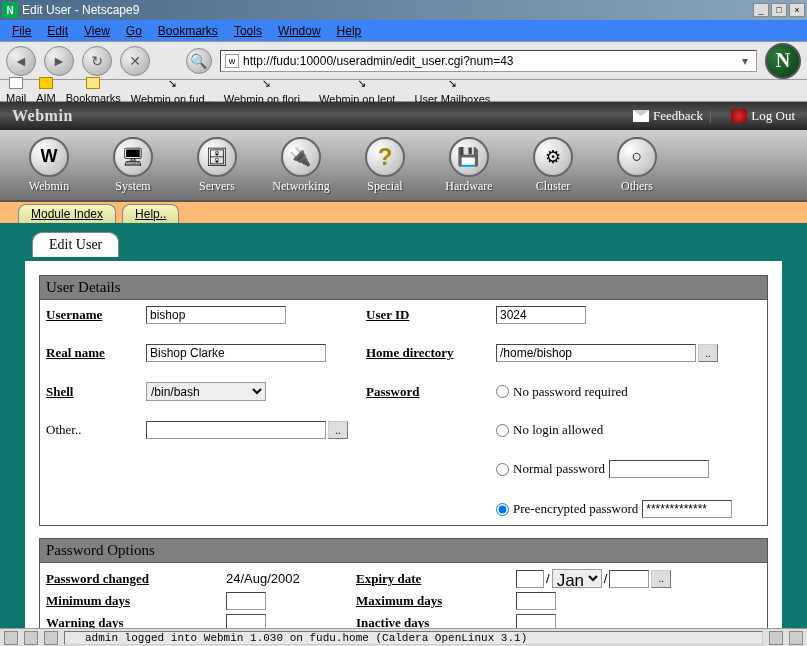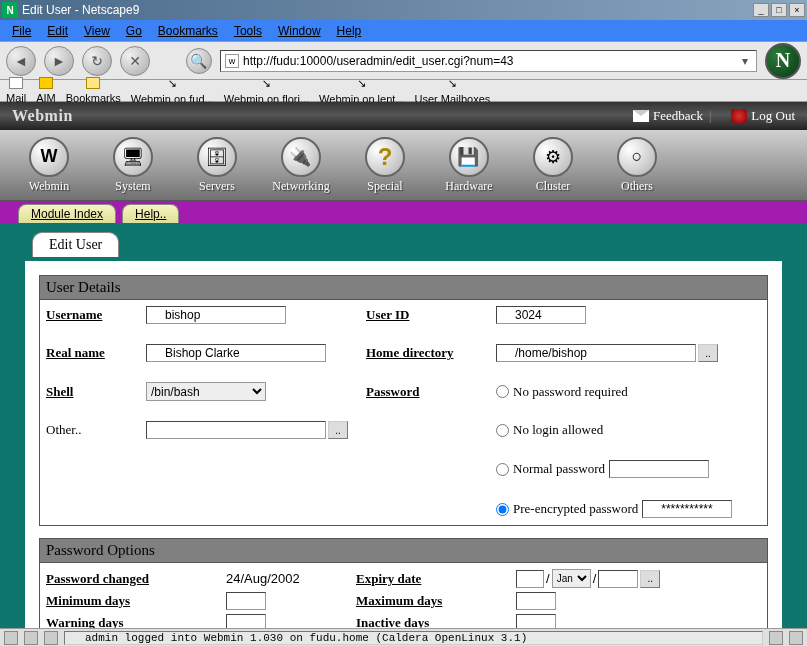--- a/index.html
+++ b/index.html
@@ -40,43 +40,43 @@
 .webmin-header .hdr-link { display: flex; align-items: center; gap: 4px; margin-left: 14px; font-size: 13px; color:#fff; }
 .envelope-icon { width:16px; height:12px; background:#fff; position:relative;}
 .envelope-icon::after{content:""; position:absolute; left:0; right:0; top:0; border-left:8px solid transparent; border-right:8px solid transparent; border-top:6px solid #ccc;}
 .logout-icon { width:16px; height:14px; background: radial-gradient(circle, #d33, #800); border-radius:3px;}
 
 .webmin-nav { background: linear-gradient(to bottom, #d0d0d0 0%, #999 60%, #707070 100%); height: 72px; display: flex; align-items: center; padding: 0 10px; gap: 6px; border-bottom: 2px solid #555; }
 .nav-icon { display: flex; flex-direction: column; align-items: center; width: 78px; cursor: pointer; }
 .nav-icon .circle { width: 40px; height: 40px; border-radius: 50%; background: radial-gradient(circle at 30% 30%, #fff, #b0b0b0); border: 2px solid #666; display:flex; align-items:center; justify-content:center; font-size:18px;}
 .nav-icon .label { font-size: 12px; color: #fff; margin-top: 2px; text-shadow: 1px 1px 1px #333; font-family: Georgia, serif;}
 
-.tab-row { display: flex; padding: 2px 0 0 18px; background: #a21caf; }
+.tab-row { display: flex; padding: 2px 0 0 18px; background: #fdba74; }
 .tab-btn { background: linear-gradient(to bottom, #f5f5c0, #dede9a); border: 1px solid #888; border-bottom: none; border-radius: 8px 8px 0 0; padding: 2px 12px; font-size: 12px; text-decoration: underline; color: #000; margin-right: 6px; }
 
 .page-area { background: #0f766e; padding: 8px 20px; }
 .page-tab { display: inline-block; background: #fff; border: 1px solid #888; border-bottom: none; border-radius: 10px 10px 0 0; padding: 4px 16px; font-family: Georgia, serif; font-size: 14px; margin-left: 12px; position:relative; top:1px; z-index:2;}
 .page-box { background: #fff; border: 5px solid #0f766e; padding: 14px; min-height: 320px; }
 
 .section-title { background: #808080; color: #000; font-family: Georgia, serif; font-size: 15px; padding: 3px 6px; border: 1px solid #555; }
 .section-body { border: 1px solid #555; border-top: none; padding: 6px; margin-bottom: 12px; }
 
 .form-grid { display: grid; grid-template-columns: 90px 210px 120px 260px; gap: 20px 10px; align-items: center; font-family: Georgia, serif; font-size: 13px; }
 .form-label { text-decoration: underline; font-weight: bold; }
 .form-label.no-u { text-decoration: none; }
-.text-input { border: 1px inset #999; background: #fff; font-size: 12px; padding: 1px 18px; height: 18px; width: 100%; font-family: Arial;}
+.text-input { border: 1px inset #999; background: #fff; font-size: 12px; padding: 1px 3px; height: 18px; width: 100%; font-family: Arial;}
 .text-input.sm { width: 60px; }
 .select-input { border: 1px solid #999; background: #eee; font-size: 12px; height: 19px; width: 120px; }
 .radio-row { display: flex; align-items: center; gap: 4px; margin: 1px 0; }
 .radio-row input[type=radio] { margin: 0; }
 .browse-btn { width: 20px; height: 18px; border: 1px outset #ccc; background: #ddd; font-size:10px; text-align:center;}
 
 .pwd-grid { display: grid; grid-template-columns: 170px 120px 150px 200px; gap: 4px 10px; align-items: center; font-family: Georgia, serif; font-size: 13px; }
 .date-input { width: 28px; border: 1px inset #999; height: 18px; font-size:11px;}
-.month-sel { border: 1px solid #999; background: #eee; height: 19px; font-size: 10px; }
+.month-sel { border: 1px solid #999; background: #eee; height: 19px; font-size: 17px; }
 
 .statusbar { background: #e0e0e0; border-top: 1px solid #999; height: 18px; display: flex; align-items: center; padding: 0 4px; font-size: 11px; gap: 6px; position:absolute; bottom:0; left:0; right:0;}
 .status-icon { width: 14px; height: 14px; background: #ccc; border:1px solid #888;}
 .status-text { flex:1; border:1px inset #ccc; padding: 0 20px; background:#e8e8e8;font-family:Liberation Mono, monospace;}
 </style>
 </head>
 <body>
 
 <div class="titlebar">
   <div class="app-icon">N</div>

